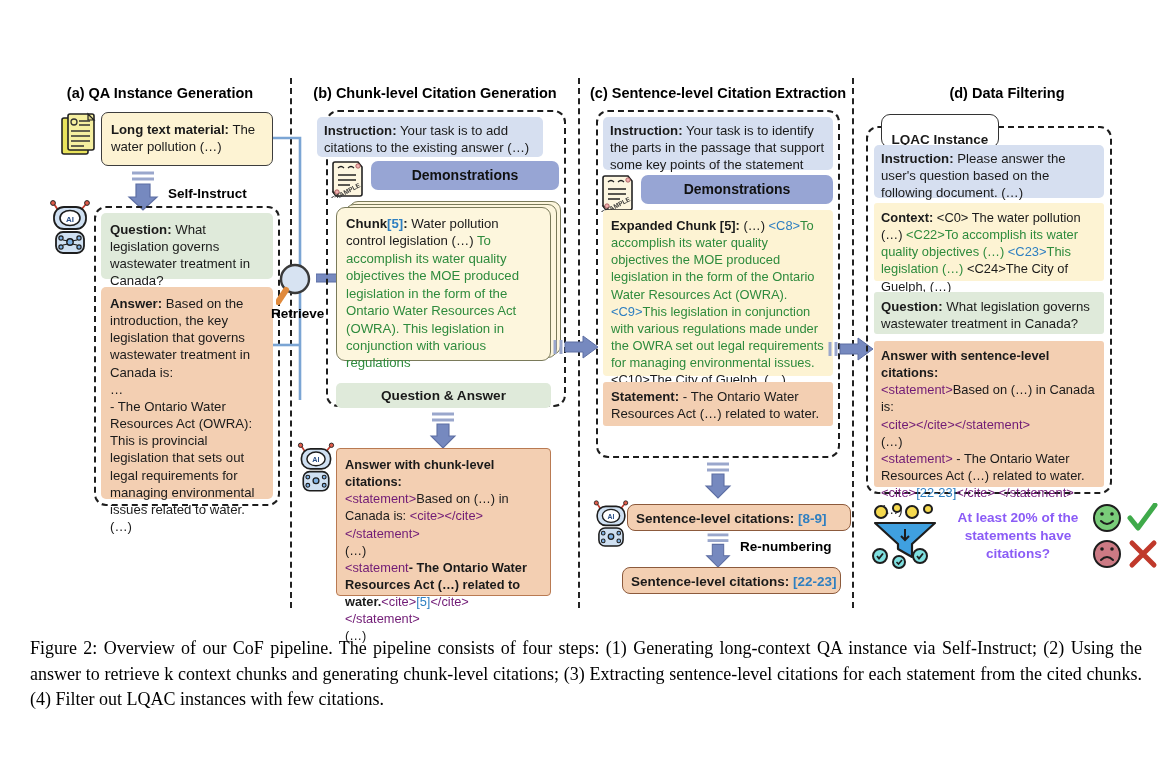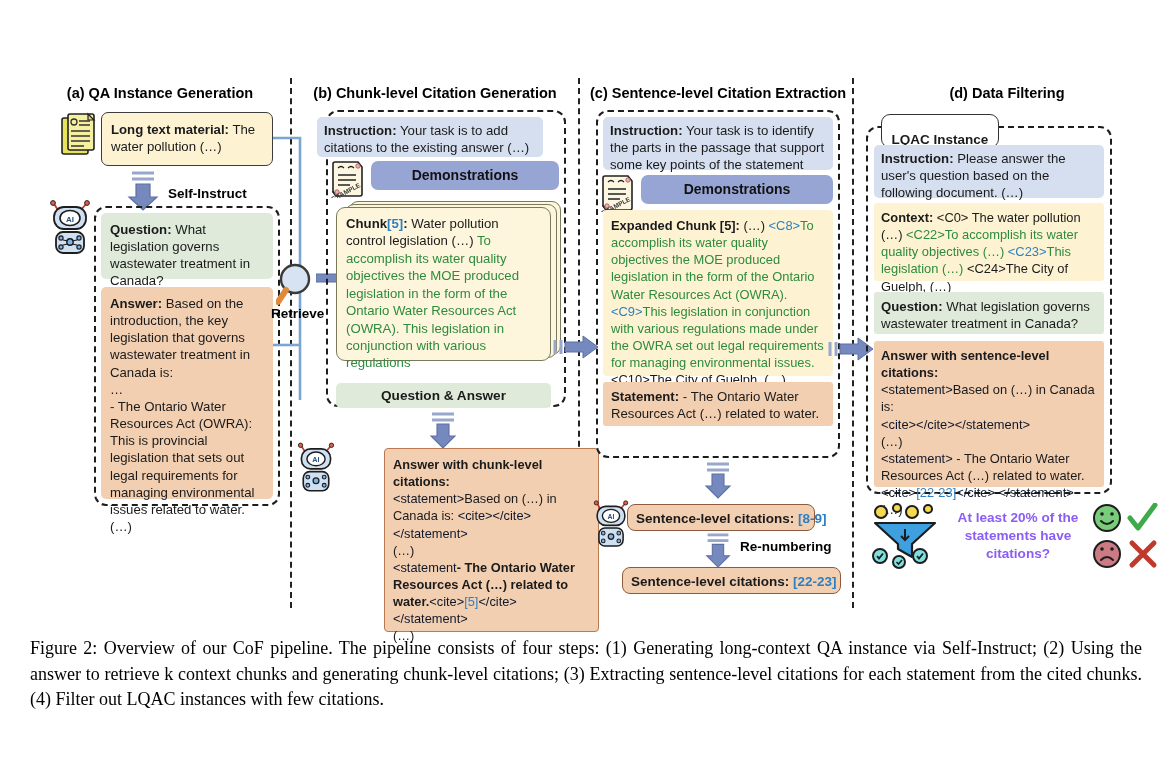--- a/index.html
+++ b/index.html
@@ -43,21 +43,21 @@
 
   
   .group-dash{
     position:absolute;box-sizing:border-box;
     border:2px dashed #1d1d1d;border-radius:12px;background:transparent;
   }
 
   b{font-weight:bold;}
   .g{color:#2e8b3d;}          
   .blu{color:#2e7fc1;}        
-  .tag{color:#0f172a;}
+  .tag{color:#701a75;}
   .lbl{position:absolute;font-weight:bold;font-size:13.5px;color:#000;white-space:nowrap;}
 
   
   .caption{
     position:absolute;left:30px;top:636px;width:1112px;
     font-family:"Liberation Serif", serif;
     font-size:18px;line-height:1.42;color:#000;text-align:justify;
   }
 </style>
 </head>
@@ -194,21 +194,21 @@
     <ellipse cx="22" cy="18" rx="10" ry="7.5" fill="#ffffff" stroke="#1d1d1d" stroke-width="1.6"></ellipse>
     <text x="22" y="21.5" font-size="8" font-family="Liberation Sans, sans-serif" text-anchor="middle" fill="#2b4f86" font-weight="bold">AI</text>
     <rect x="8" y="32" width="28" height="21" rx="7" fill="#cfe0f2" stroke="#1d1d1d" stroke-width="1.8"></rect>
     <circle cx="22" cy="42" r="3.2" fill="#7fb2e5" stroke="#1d1d1d" stroke-width="1.4"></circle>
     <circle cx="13" cy="38" r="2.1" fill="#7fb2e5" stroke="#1d1d1d" stroke-width="1.2"></circle>
     <circle cx="31" cy="38" r="2.1" fill="#7fb2e5" stroke="#1d1d1d" stroke-width="1.2"></circle>
     <circle cx="13" cy="47" r="2.1" fill="#7fb2e5" stroke="#1d1d1d" stroke-width="1.2"></circle>
     <circle cx="31" cy="47" r="2.1" fill="#7fb2e5" stroke="#1d1d1d" stroke-width="1.2"></circle>
   </svg>
 
-  <div class="box b-orange" style="left:336px;top:448px;width:215px;height:184px;padding:7px 8px;border:1.5px solid #b97a52;border-radius:4px;font-size:12.8px;line-height:1.34;margin-left:48px;">
+  <div class="box b-orange" style="left:336px;top:448px;width:215px;height:148px;padding:7px 8px;border:1.5px solid #b97a52;border-radius:4px;font-size:12.8px;line-height:1.34;">
     <div><b>Answer with chunk-level citations:</b></div>
     <div><span class="tag">&lt;statement&gt;</span><span>Based on (…) in Canada is: </span><span class="tag">&lt;cite&gt;&lt;/cite&gt;&lt;/statement&gt;</span></div>
     <div>(…)</div>
     <div><span class="tag">&lt;statement</span><b>- The Ontario Water Resources Act (…) related to water.</b><span class="tag">&lt;cite&gt;</span><span class="blu">[5]</span><span class="tag">&lt;/cite&gt;&lt;/statement&gt;</span></div>
     <div>(…)</div>
   </div>
 
   <svg class="abs" style="left:553px;top:334px;" width="48" height="26" viewBox="0 0 48 26">
     <line x1="2" y1="6" x2="2" y2="20" stroke="#9aa7cc" stroke-width="3"></line>
     <line x1="8" y1="6" x2="8" y2="20" stroke="#9aa7cc" stroke-width="3"></line>
@@ -261,21 +261,21 @@
     <ellipse cx="22" cy="18" rx="10" ry="7.5" fill="#ffffff" stroke="#1d1d1d" stroke-width="1.6"></ellipse>
     <text x="22" y="21.5" font-size="8" font-family="Liberation Sans, sans-serif" text-anchor="middle" fill="#2b4f86" font-weight="bold">AI</text>
     <rect x="8" y="32" width="28" height="21" rx="7" fill="#cfe0f2" stroke="#1d1d1d" stroke-width="1.8"></rect>
     <circle cx="22" cy="42" r="3.2" fill="#7fb2e5" stroke="#1d1d1d" stroke-width="1.4"></circle>
     <circle cx="13" cy="38" r="2.1" fill="#7fb2e5" stroke="#1d1d1d" stroke-width="1.2"></circle>
     <circle cx="31" cy="38" r="2.1" fill="#7fb2e5" stroke="#1d1d1d" stroke-width="1.2"></circle>
     <circle cx="13" cy="47" r="2.1" fill="#7fb2e5" stroke="#1d1d1d" stroke-width="1.2"></circle>
     <circle cx="31" cy="47" r="2.1" fill="#7fb2e5" stroke="#1d1d1d" stroke-width="1.2"></circle>
   </svg>
 
-  <div class="box b-cite" style="left:627px;top:504px;width:188px;height:27px;padding:5px 8px;">
+  <div class="box b-cite" style="left:627px;top:504px;width:224px;height:27px;padding:5px 8px;">
     <span>Sentence-level citations:</span><span class="blu"> [8-9]</span>
   </div>
 
   <svg class="abs" style="left:703px;top:533px;" width="30" height="36" viewBox="0 0 30 38">
     <line x1="4" y1="2" x2="26" y2="2" stroke="#9aa7cc" stroke-width="3"></line>
     <line x1="4" y1="8" x2="26" y2="8" stroke="#9aa7cc" stroke-width="3"></line>
     <path d="M9 12 L21 12 L21 24 L27 24 L15 36 L3 24 L9 24 Z" fill="#7689bf" stroke="#5d6ea3" stroke-width="1.1"></path>
   </svg>
   <div class="lbl" style="left:740px;top:539px;">Re-numbering</div>
 

